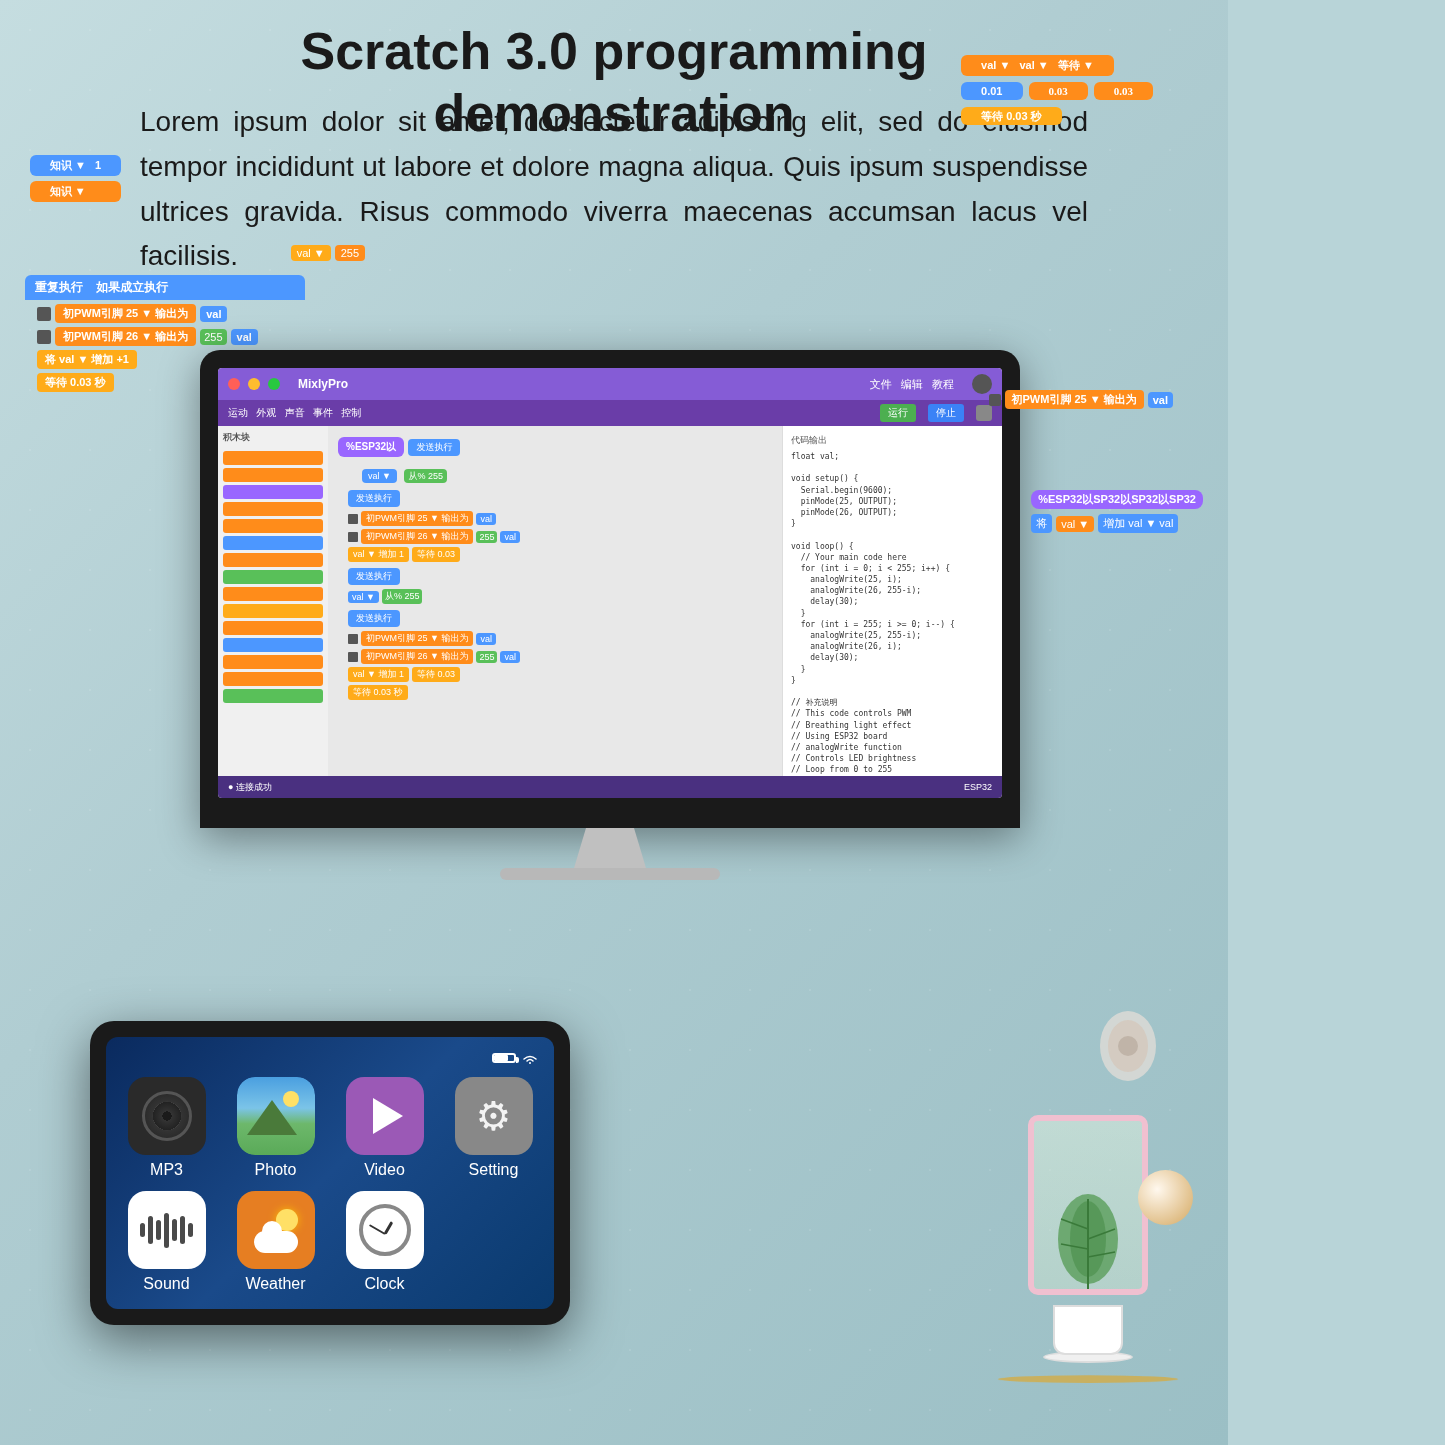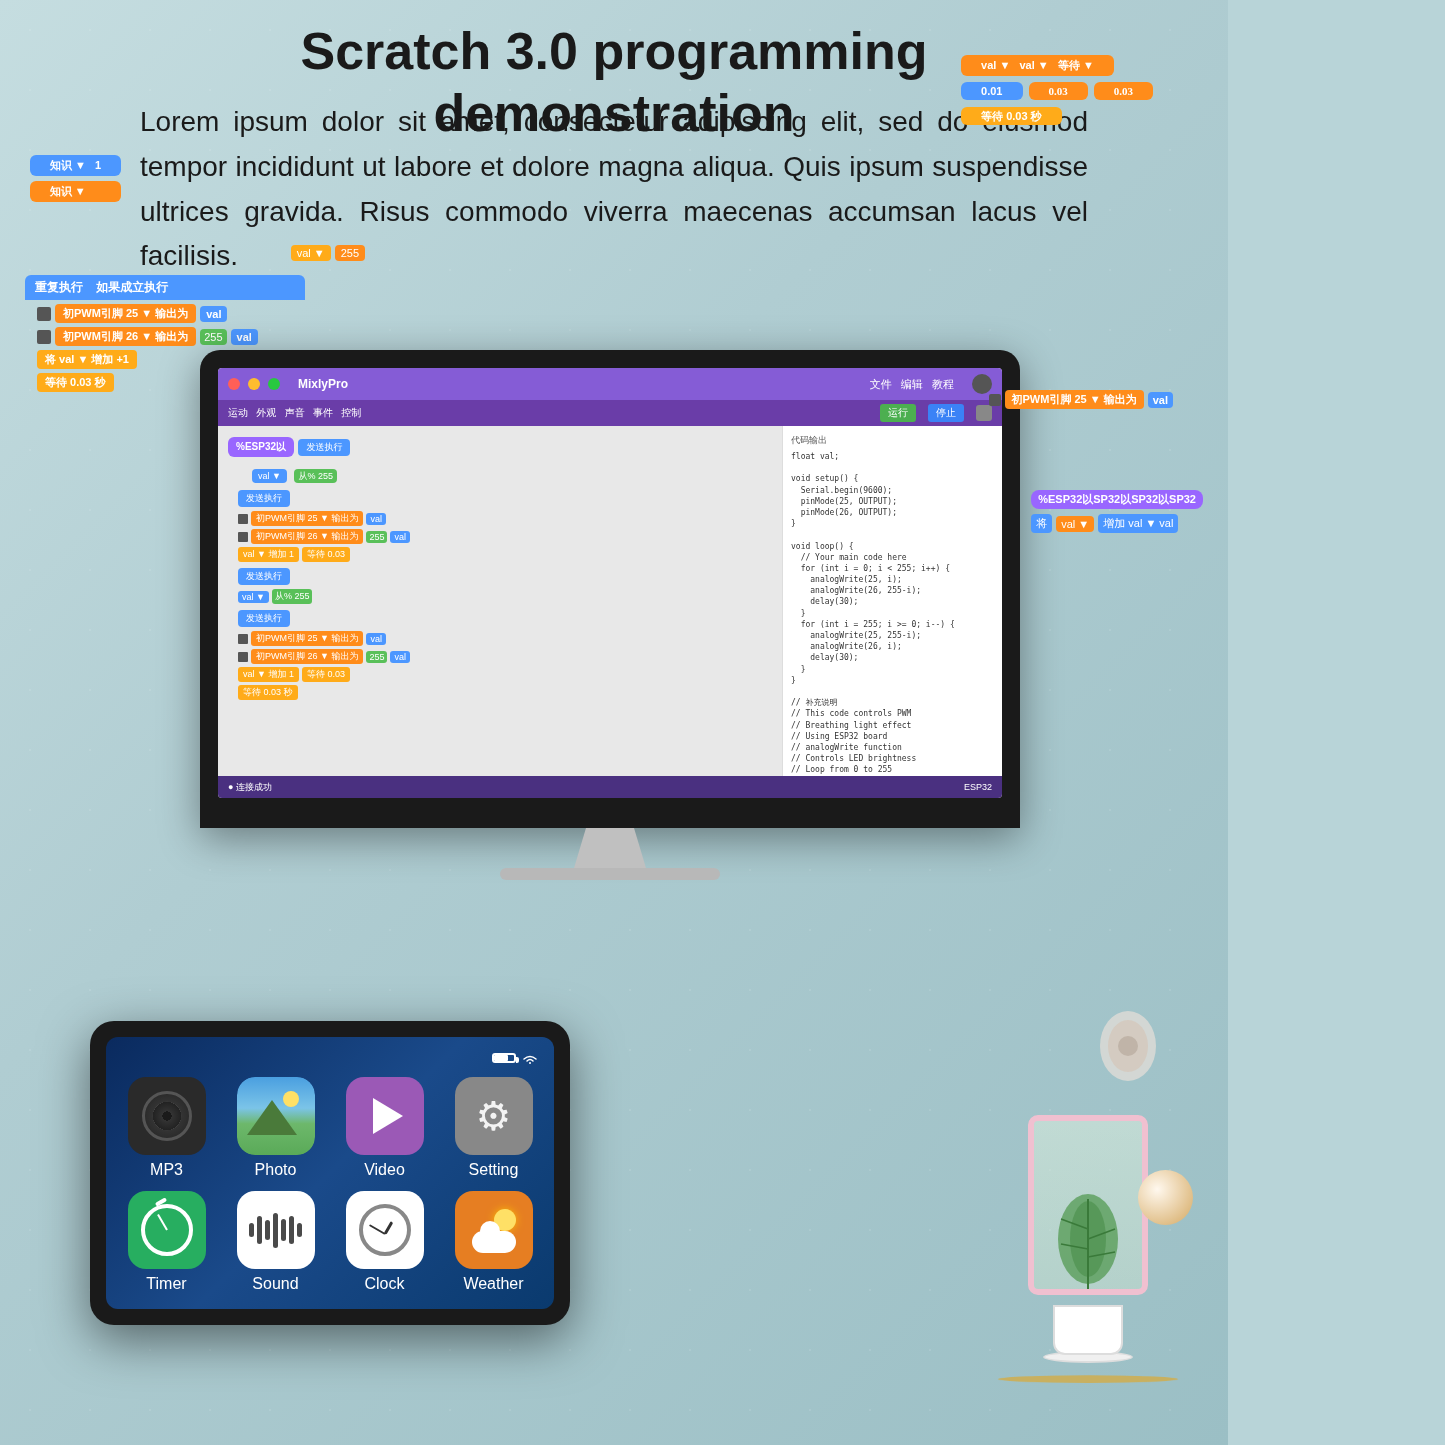--- a/index.html
+++ b/index.html
@@ -491,20 +491,38 @@
           <div style="height:26px;background:#6a3da8;display:flex;align-items:center;padding:0 10px;gap:12px;">
             <span style="color:white;font-size:10px;">运动 &nbsp; 外观 &nbsp; 声音 &nbsp; 事件 &nbsp; 控制</span>
             <div style="flex:1"></div>
             <div style="background:#4caf50;padding:2px 8px;border-radius:3px;color:white;font-size:10px;">运行</div>
             <div style="background:#3b82f6;padding:2px 8px;border-radius:3px;color:white;font-size:10px;">停止</div>
             <div style="width:16px;height:16px;background:#888;border-radius:3px;"></div>
           </div>
 
           <div class="scratch-body">
 
+            <div class="scratch-sidebar">
+              <div style="font-size:9px;font-weight:bold;color:#555;margin-bottom:4px;">积木块</div>
+              <div style="height:14px;background:#ff8c1a;border-radius:3px;"></div>
+              <div style="height:14px;background:#ff8c1a;border-radius:3px;"></div>
+              <div style="height:14px;background:#9966ff;border-radius:3px;"></div>
+              <div style="height:14px;background:#ff8c1a;border-radius:3px;"></div>
+              <div style="height:14px;background:#ff8c1a;border-radius:3px;"></div>
+              <div style="height:14px;background:#4c97ff;border-radius:3px;"></div>
+              <div style="height:14px;background:#ff8c1a;border-radius:3px;"></div>
+              <div style="height:14px;background:#59c059;border-radius:3px;"></div>
+              <div style="height:14px;background:#ff8c1a;border-radius:3px;"></div>
+              <div style="height:14px;background:#ffab19;border-radius:3px;"></div>
+              <div style="height:14px;background:#ff8c1a;border-radius:3px;"></div>
+              <div style="height:14px;background:#4c97ff;border-radius:3px;"></div>
+              <div style="height:14px;background:#ff8c1a;border-radius:3px;"></div>
+              <div style="height:14px;background:#ff8c1a;border-radius:3px;"></div>
+              <div style="height:14px;background:#59c059;border-radius:3px;"></div>
+            </div>
 
             <div class="scratch-code-area">
               
               <div style="background:#9966ff;border-radius:6px;padding:3px 8px;color:white;font-size:10px;font-weight:bold;margin-bottom:8px;display:inline-block;">%ESP32以</div>
               
               <div style="background:#4c97ff;border-radius:4px;padding:2px 8px;color:white;font-size:9px;margin-bottom:4px;display:inline-block;">发送执行</div>
               <div style="margin-left:24px;margin-bottom:4px;">
                 <span style="background:#4c97ff;border-radius:4px;padding:2px 6px;color:white;font-size:9px;">val ▼</span>
                 <span style="background:#59c059;border-radius:4px;padding:2px 4px;color:white;font-size:9px;margin-left:3px;">从% 255</span>
               </div>
@@ -660,64 +678,56 @@
             <span class="app-label">Video</span>
           </div>
 
           <div class="app-item">
             <div class="app-icon setting">
               <span class="gear-icon">⚙</span>
             </div>
             <span class="app-label">Setting</span>
           </div>
 
-          <div class="app-item">
-            <div class="app-icon timer">
-              <div class="timer-icon-inner">
-                <div class="timer-hand"></div>
-              </div>
-            </div>
-            <span class="app-label">Timer</span>
-          </div>
 
           <div class="app-item">
             <div class="app-icon sound">
               <div class="sound-wave">
                 <div class="sound-bar" style="height:14px;"></div>
                 <div class="sound-bar" style="height:28px;"></div>
                 <div class="sound-bar" style="height:20px;"></div>
                 <div class="sound-bar" style="height:35px;"></div>
                 <div class="sound-bar" style="height:22px;"></div>
                 <div class="sound-bar" style="height:28px;"></div>
                 <div class="sound-bar" style="height:14px;"></div>
               </div>
             </div>
             <span class="app-label">Sound</span>
           </div>
 
           <div class="app-item">
-            <div class="app-icon clock">
-              <div class="clock-face">
-                <div class="clock-hand-h"></div>
-                <div class="clock-hand-m"></div>
-              </div>
-            </div>
-            <span class="app-label">Clock</span>
-          </div>
-
-          <div class="app-item">
             <div class="app-icon weather">
               <div class="weather-icon-inner">
                 <div style="display:flex;align-items:flex-end;position:relative;width:56px;height:46px;justify-content:center;">
                   <div class="weather-sun-small" style="position:absolute;top:2px;right:6px;"></div>
                   <div class="weather-cloud"></div>
                 </div>
               </div>
             </div>
             <span class="app-label">Weather</span>
+          </div>
+
+          <div class="app-item">
+            <div class="app-icon clock">
+              <div class="clock-face">
+                <div class="clock-hand-h"></div>
+                <div class="clock-hand-m"></div>
+              </div>
+            </div>
+            <span class="app-label">Clock</span>
           </div>
         </div>
       </div>
     </div>
   </div>
 
   <div style="position:absolute; bottom:60px; right:50px; display:flex; flex-direction:column; align-items:center; gap:10px;">
 
     <div class="plant-frame">
       <div style="width:100%;height:100%;background:linear-gradient(180deg,rgba(200,230,200,0.3) 0%,rgba(150,200,150,0.2) 100%);border-radius:4px;display:flex;align-items:flex-end;justify-content:center;">

